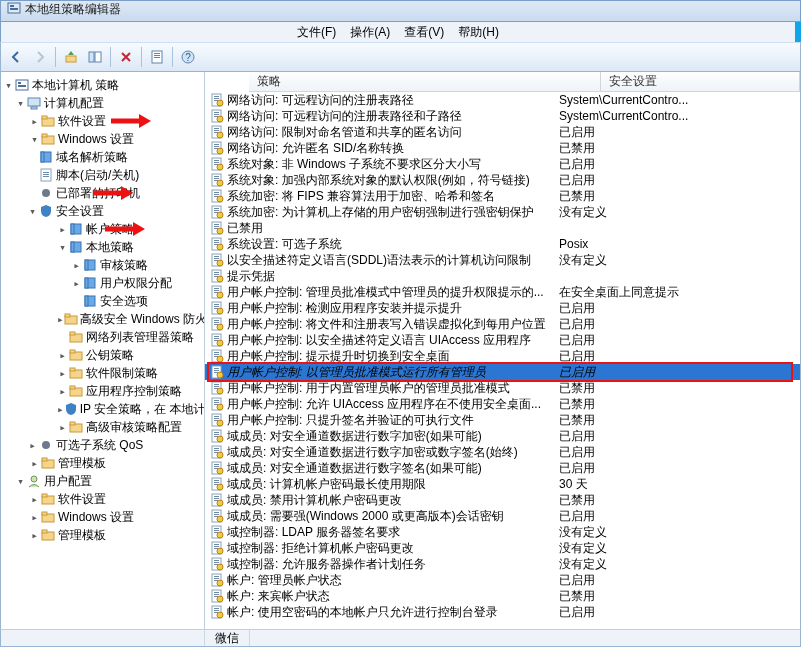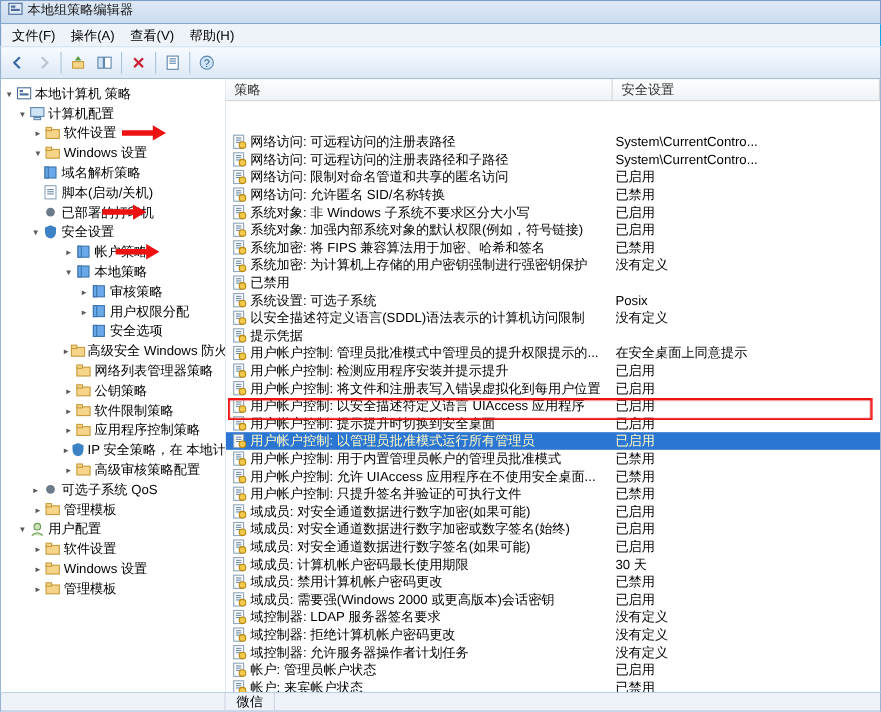--- a/index.html
+++ b/index.html
@@ -1,40 +1,40 @@
 <!DOCTYPE html>
 <html><head>
 <meta charset="utf-8">
 <style>
   * { box-sizing: border-box; margin: 0; padding: 0; }
   html, body { width: 801px; height: 647px; font-family: "Microsoft YaHei", "Segoe UI", Tahoma, sans-serif; font-size: 12px; background: #fff; overflow: hidden; }
   .titlebar { height: 22px; background: linear-gradient(#dfe9f5,#c9dbef); border: 1px solid #7a9ec8; display:flex; align-items:flex-start; padding:0 6px; color:#1a1a1a; }
   .titlebar .icon { width:14px; height:14px; margin-right:4px; }
-  .menubar { height:20px; background:#eef3fa; border-left:1px solid #7a9ec8; border-right:1px solid #0ea5e9; display:flex; align-items:center; padding:0 4px; gap:2px;}
+  .menubar { height:20px; background:#eef3fa; border-left:1px solid #7a9ec8; border-right:6px solid #0ea5e9; display:flex; align-items:center; padding:0 4px; gap:2px;justify-content:center;}
   .menubar span { padding:1px 6px; cursor:default; }
   .toolbar { height:30px; background: linear-gradient(#f7fbff,#dce8f6); border:1px solid #99b4d1; border-top:1px solid #cddff0; display:flex; align-items:center; padding:0 4px; gap:2px;}
   .toolbar .tb { width:22px; height:22px; display:flex; align-items:center; justify-content:center; border:1px solid transparent; border-radius:2px;}
   .toolbar .sep{ width:1px; height:20px; background:#aac3dd; margin:0 2px;}
   .body { display:flex; height: calc(647px - 22px - 20px - 30px - 18px); border-left:1px solid #99b4d1; border-right:1px solid #99b4d1;}
   .tree { width:204px; border-right:1px solid #bfcfe3; overflow:auto; padding:4px 0; background:#fff;}
   .tree-row { display:flex; align-items:center; height:18px; padding-left:4px; white-space:nowrap; cursor:default; position:relative;}
   .tree-row .tw { width:11px; text-align:center; color:#5b5b5b; font-family: monospace; font-size:11px;}
   .tree-row .ic { width:16px; height:16px; margin-right:2px; display:flex; align-items:center; justify-content:center;}
   .indent0{padding-left:2px}.indent1{padding-left:14px}.indent2{padding-left:28px}.indent3{padding-left:26px}.indent4{padding-left:56px}.indent5{padding-left:70px}
   .tree-row.sel { background:#fff;}
   .content { flex:1; display:flex; flex-direction:column; overflow:hidden;}
-  .col-header { height:20px; background: linear-gradient(#fdfefe,#eef3f8); border-bottom:1px solid #d5d5d5; display:flex; align-items:center;}
+  .col-header { height:20px; background: linear-gradient(#fdfefe,#eef3f8); border-bottom:1px solid #d5d5d5; display:flex; align-items:center;margin-left:44px;}
   .col-header .ch { padding:0 8px; border-right:1px solid #d5d5d5; height:100%; display:flex; align-items:center; color:#313131;}
-  .list { flex:1; overflow:auto;margin-top:29px;}
+  .list { flex:1; overflow:auto;}
   .row { display:flex; align-items:center; height:16px; padding-left:4px; white-space:nowrap;}
   .row .pic { width:16px; height:16px; margin-right:2px; display:flex; align-items:center; justify-content:center;}
   .row .c1 { width:332px; overflow:hidden; text-overflow:ellipsis; padding-right:6px;}
   .row .c2 { flex:1; overflow:hidden; text-overflow:ellipsis;}
   .row.sel { background:#2b76d2; color:#fff;}
-  .row.sel .c1, .row.sel .c2 { color:#fef9c3;}
+  .row.sel .c1, .row.sel .c2 { color:#000000;font-style:italic;}
   .highlight-box { border:2px solid #e11; position:absolute; pointer-events:none;}
   .statusbar { height:18px; border:1px solid #99b4d1; border-top:1px solid #bcd0e5; background:#eef3fa; display:flex; align-items:center;}
   .statusbar .cell { padding:0 10px; border-right:1px solid #cdd8e4; height:100%; display:flex; align-items:center;}
   .arrow { position:absolute; pointer-events:none; }
   svg { display:block; }
   .folder-svg rect{ fill:#f6d58a; stroke:#c79a3a;}
   .shield-svg path{ fill:#3d82c4;}
   .gear-svg circle{ fill:#6c7a89;}
   .book-svg rect{ fill:#6aa9e9; stroke:#3b74ad;}
   .doc-svg rect{ fill:#fff; stroke:#8aa4bc;}

